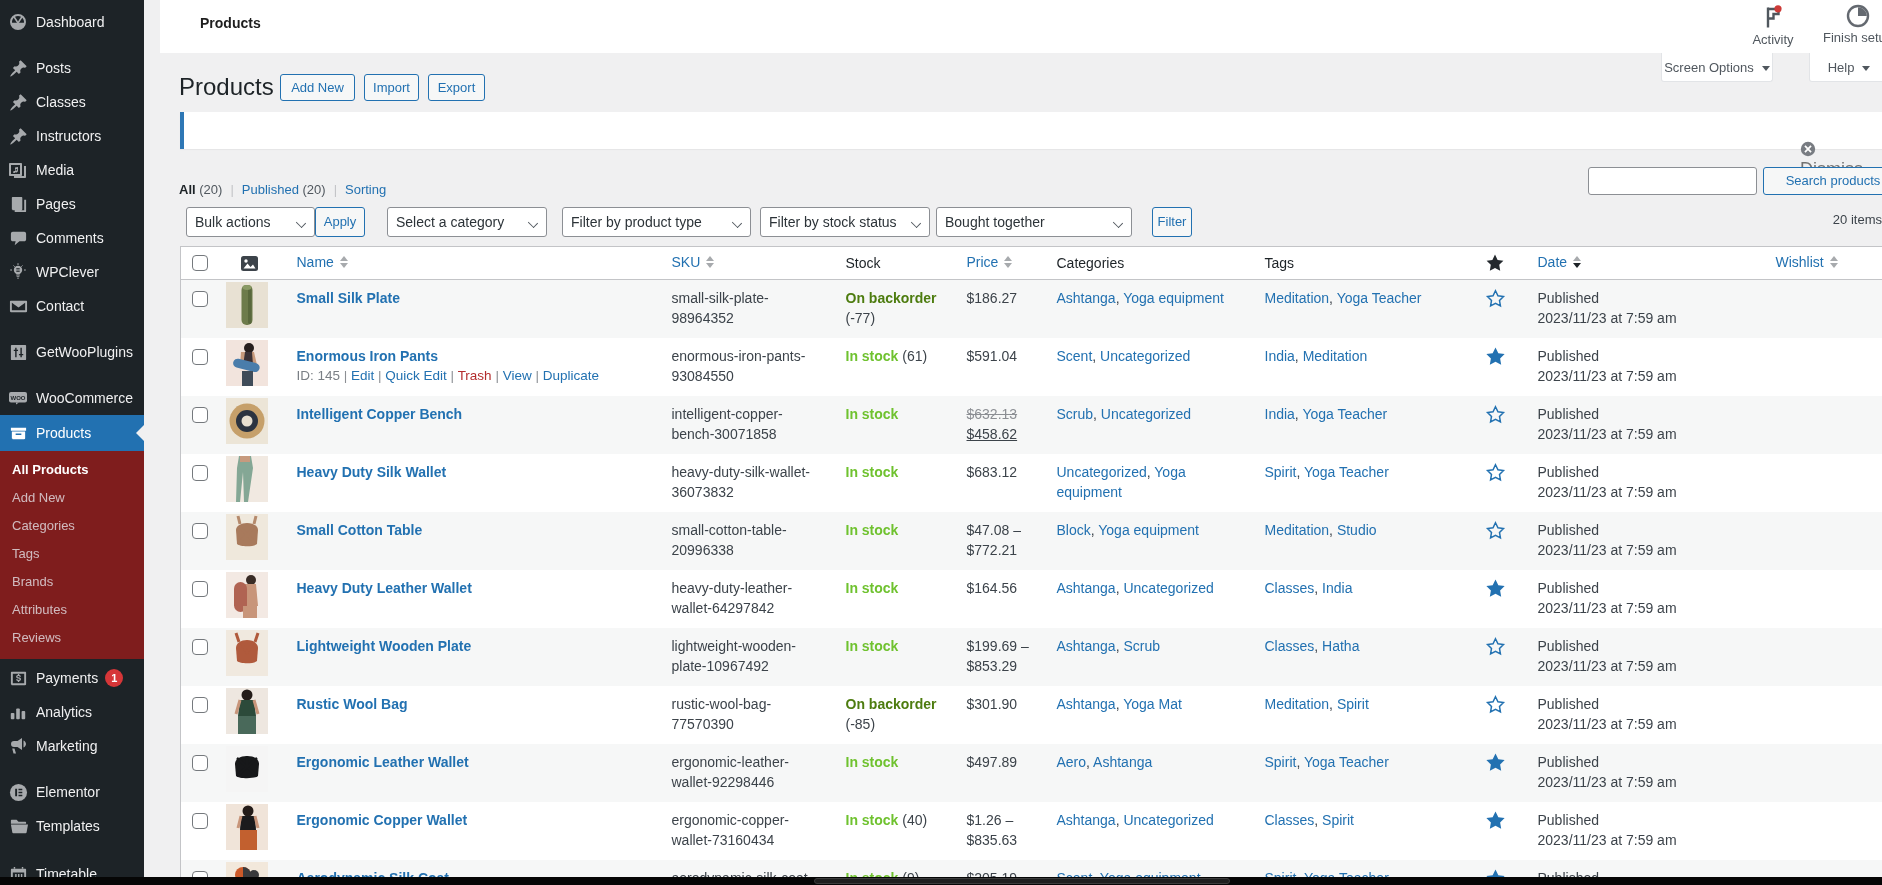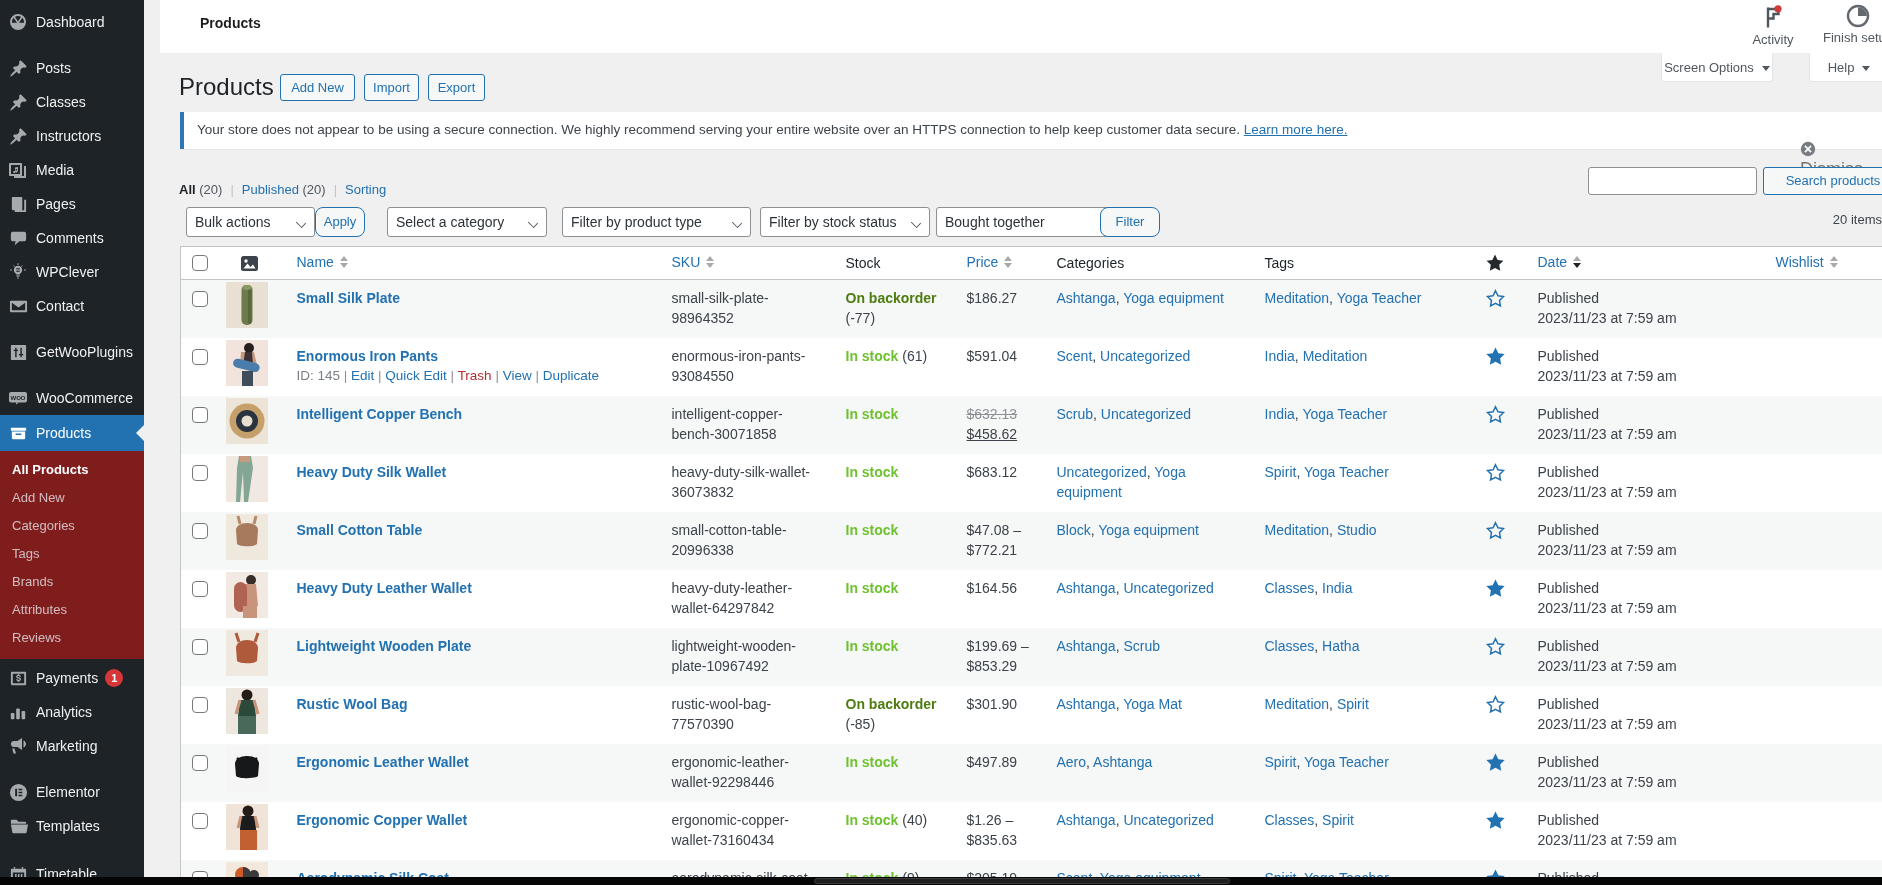--- a/index.html
+++ b/index.html
@@ -35,21 +35,21 @@
 #notice .txt{position:absolute;left:13px;top:10px;font-size:13.5px;color:#3c434a}
 #notice .txt a{text-decoration:underline}
 #dismiss{position:absolute;left:1616px;top:26px;color:#737373;font-size:18px}
 
 #views{position:absolute;left:179px;top:182px;font-size:13px;color:#646970;z-index:1}
 #views .cnt{color:#50575e}
 #views .bar{color:#c3c4c7;margin:0 8px}
 
 .sel{position:absolute;top:207px;height:30px;background:#fff;border:1px solid #8c8f94;border-radius:3px;font-size:14px;color:#2c3338;line-height:28px;padding-left:8px;z-index:1}
 .sel:after{content:"";position:absolute;right:9px;top:11px;width:7px;height:7px;border-right:1.5px solid #50575e;border-bottom:1.5px solid #50575e;transform:rotate(45deg) scaleY(.8)}
-.fbtn{position:absolute;top:207px;height:30px;line-height:28px;background:#f6f7f7;border:1px solid #2271b1;border-radius:8px;color:#2271b1;font-size:13px;text-align:center;z-index:1}
+.fbtn{position:absolute;top:207px;height:30px;line-height:28px;background:#f6f7f7;border:1px solid #2271b1;border-radius:3px;color:#2271b1;font-size:13px;text-align:center;z-index:1}
 #items{position:absolute;left:1740px;top:212px;width:142px;font-size:13px;color:#3c434a;text-align:right;z-index:1}
 
 #searchbox{position:absolute;left:1588px;top:167px;width:169px;height:28px;background:#fff;border:1px solid #8c8f94;border-radius:3px;z-index:1}
 #searchbtn{position:absolute;left:1763px;top:167px;width:140px;height:28px;line-height:26px;background:#f6f7f7;border:1px solid #2271b1;border-radius:3px;color:#2271b1;font-size:13px;text-align:center;z-index:1}
 
 #tbl{position:absolute;left:180px;top:246px;width:1716px;border-collapse:collapse;table-layout:fixed;background:#fff;border:1px solid #c3c4c7;font-size:13px;z-index:1}
 #tbl thead th{height:33px;vertical-align:middle;text-align:left;font-weight:400;font-size:14px;color:#1d2327;border-bottom:1px solid #c3c4c7;padding:0}
 #tbl td{vertical-align:top;padding:8px 10px 10px;line-height:20px;height:40px;color:#3c434a;font-size:14px}
 #tbl tr.alt td{background:#f6f7f7}
 .rowtitle{color:#2271b1;font-weight:bold;font-size:14px}
@@ -101,34 +101,33 @@
     <span class="lbl">Finish setup</span>
   </div>
 </div>
 <div class="tab" style="left:1661px;width:112px">Screen Options<span class="caret"></span></div>
 <div class="tab" style="left:1809px;width:80px">Help<span class="caret"></span></div>
 <div id="h1">Products</div>
 <a class="pbtn" style="left:280px;width:75px">Add New</a>
 <a class="pbtn" style="left:364px;width:55px">Import</a>
 <a class="pbtn" style="left:428px;width:57px">Export</a>
 <div id="notice">
-  <div class="txt">Your store does not appear to be using a secure connection. We highly recommend serving your entire website over an HTTPS connection to help keep customer data secure. <a href="#">Learn more here.</a></div>
   <div id="dismiss"><svg width="16" height="16" viewBox="0 0 20 20" style="vertical-align:-3px;margin-right:4px">
           <circle cx="10" cy="10" r="9" fill="#787c82"></circle>
           <path d="M6.2 6.2l7.6 7.6M13.8 6.2l-7.6 7.6" stroke="#fff" stroke-width="2.2"></path>
         </svg>Dismiss</div>
 </div>
 <div id="views"><b style="color:#1d2327">All</b> <span class="cnt">(20)</span><span class="bar">|</span><a href="#">Published</a> <span class="cnt">(20)</span><span class="bar">|</span><a href="#">Sorting</a></div>
 <div class="sel" style="left:186px;width:129px">Bulk actions</div>
 <a class="fbtn" style="left:315px;width:50px">Apply</a>
 <div class="sel" style="left:387px;width:160px">Select a category</div>
 <div class="sel" style="left:562px;width:189px">Filter by product type</div>
 <div class="sel" style="left:760px;width:170px">Filter by stock status</div>
 <div class="sel" style="left:936px;width:196px">Bought together</div>
-<a class="fbtn" style="left:1100px;width:60px">Filter</a>
+<a class="fbtn" style="left:1152px;width:40px">Filter</a>
 <div id="items">20 items</div>
 <div id="searchbox"></div>
 <a id="searchbtn">Search products</a>
 <table id="tbl">
 <colgroup>
         <col style="width:33px">
         <col style="width:72px">
         <col style="width:375px">
         <col style="width:177px">
         <col style="width:118px">

